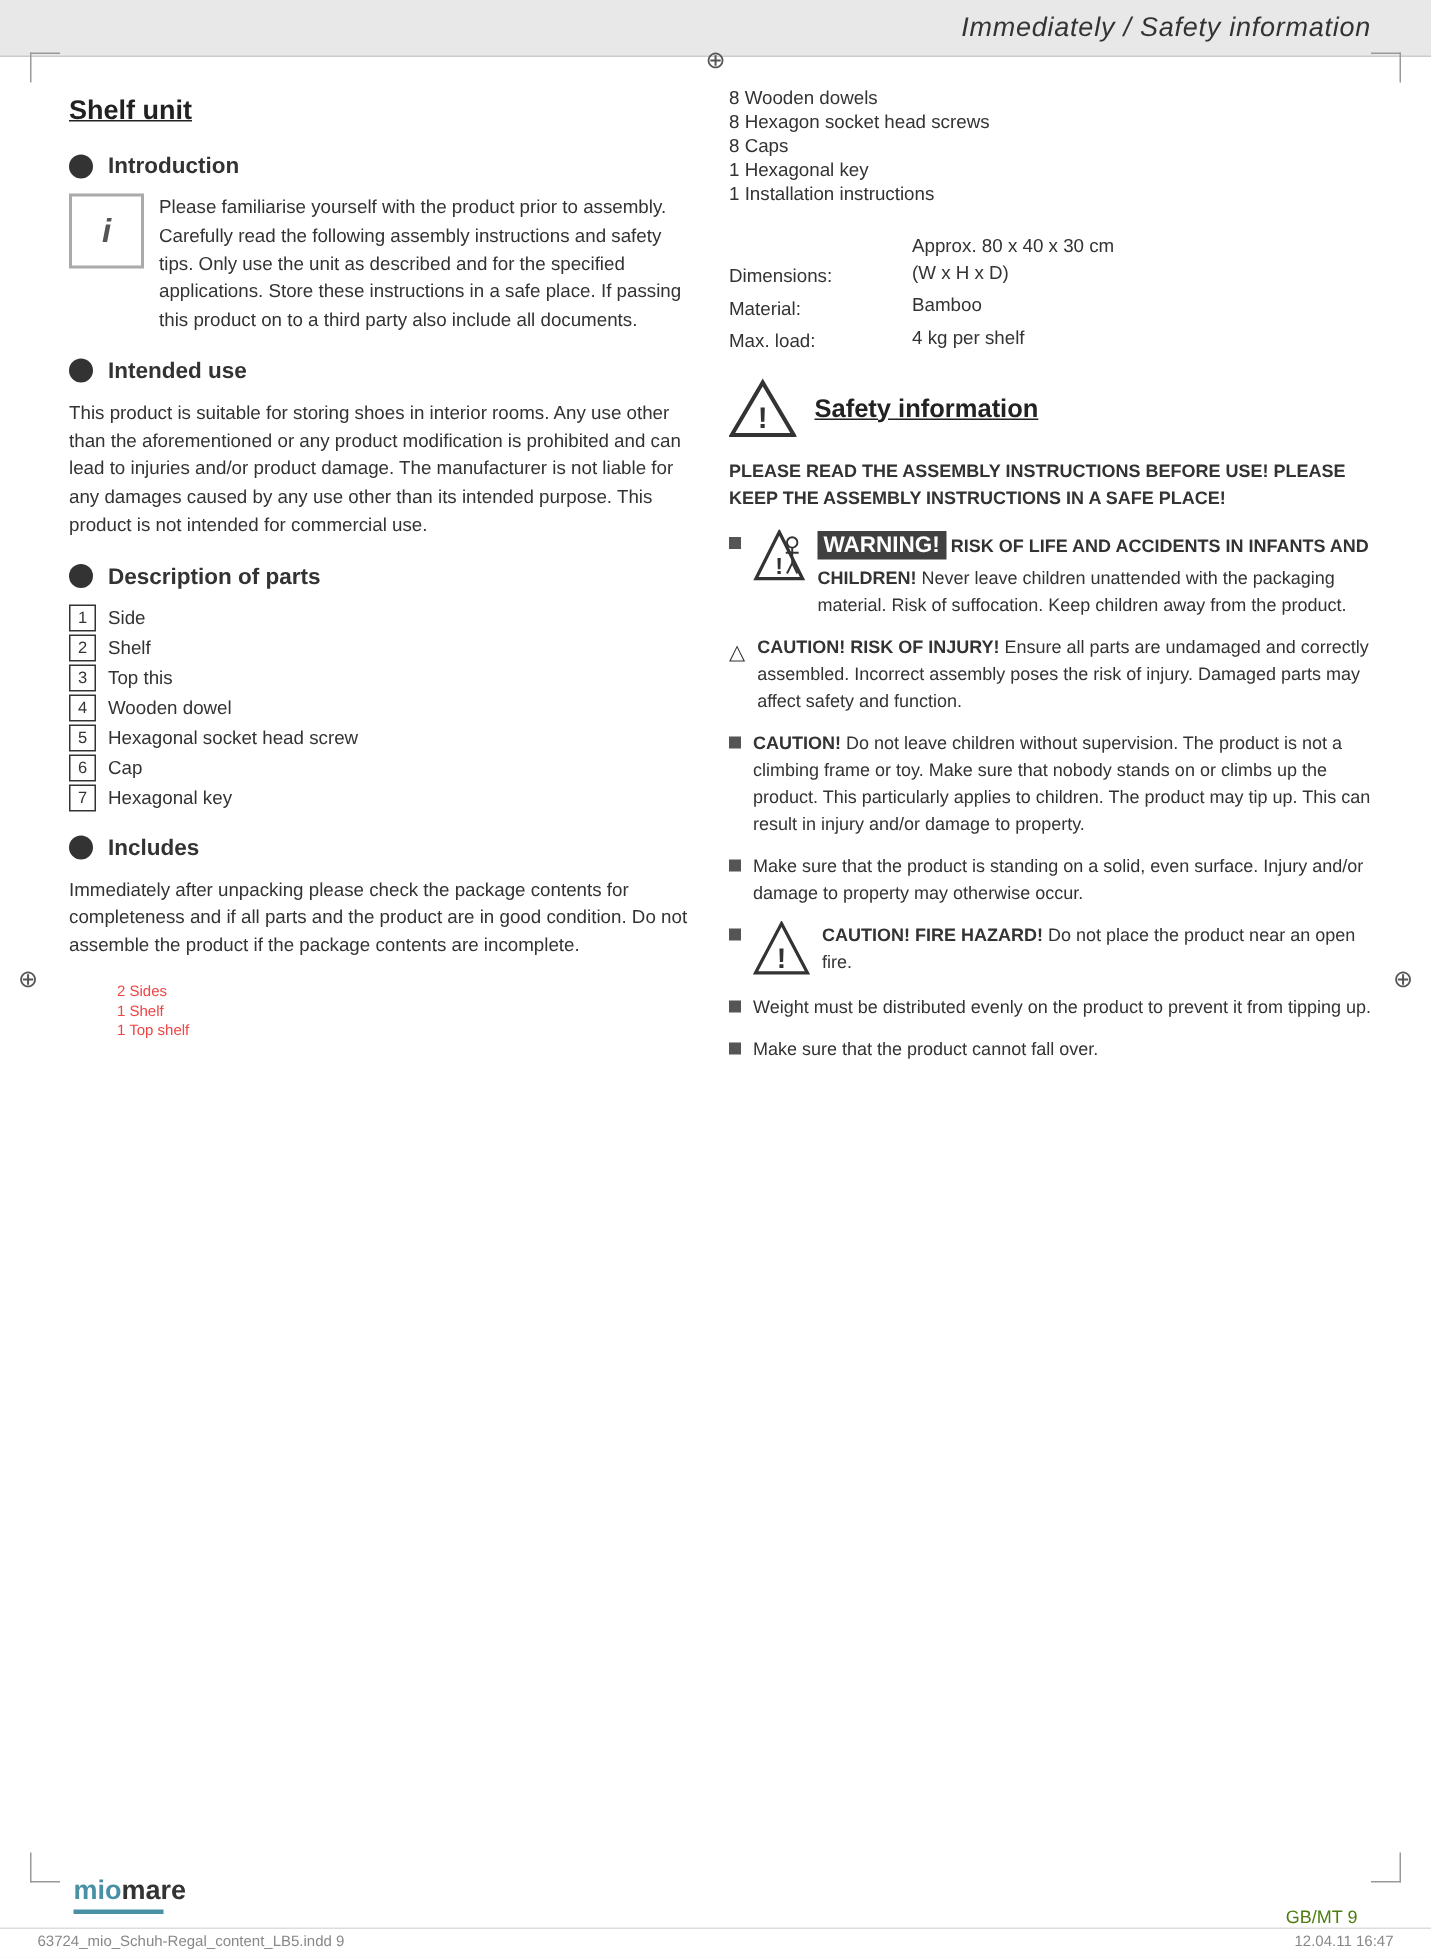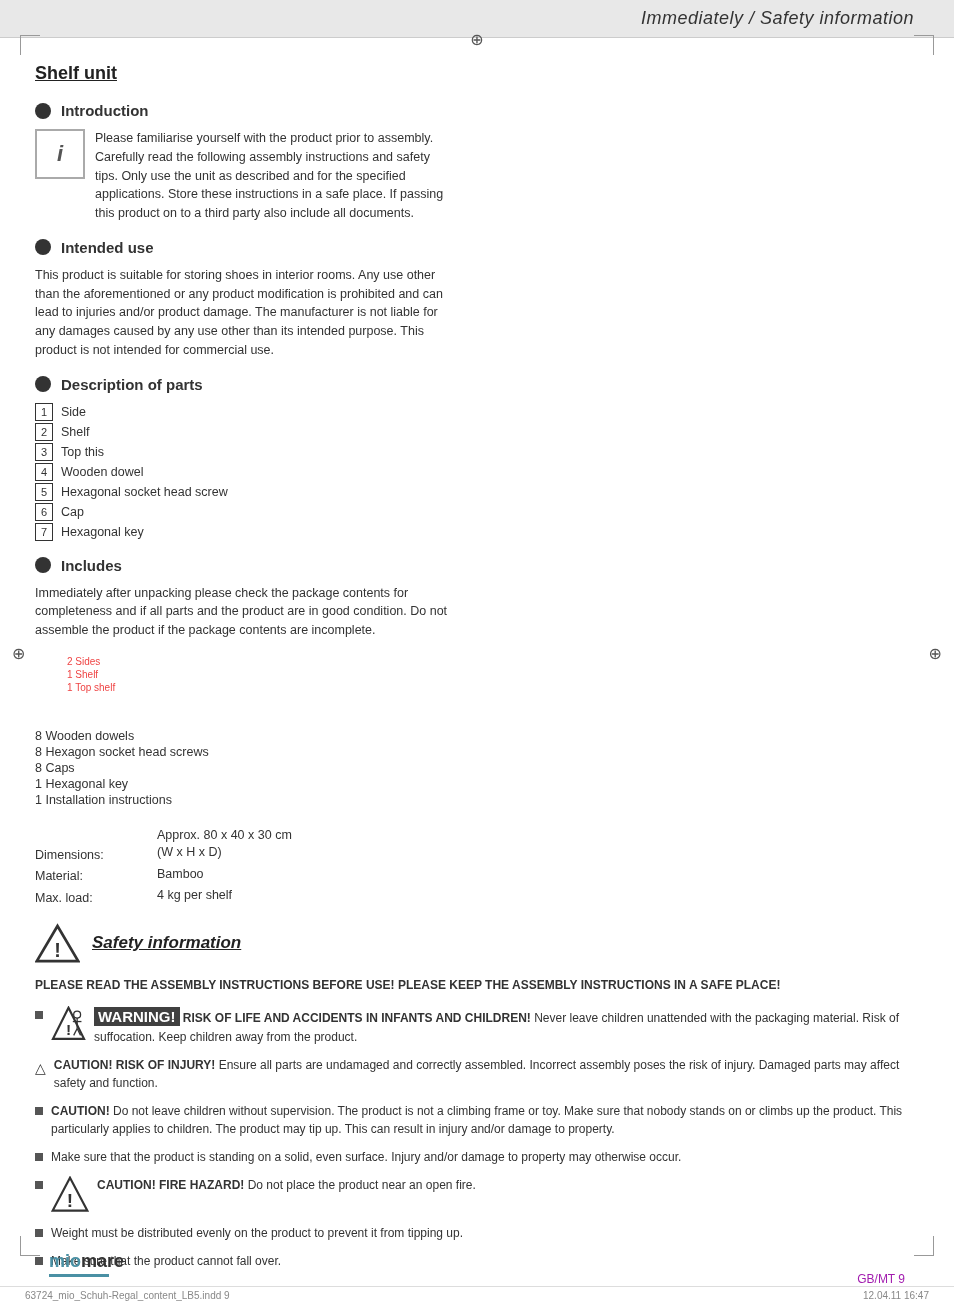--- a/index.html
+++ b/index.html
@@ -65,23 +65,22 @@
       top: 50%;
       right: 12px;
       transform: translateY(-50%);
       font-size: 16px;
       color: #555;
     }
 
     
     .content {
       display: flex;
-      padding: 20px 30px 20px 35px;
+      padding: 20px 30px 20px 46px;
       gap: 20px;
-      flex-direction: column;
     }
     .left-col {
       width: 420px;
       flex-shrink: 0;
     }
     .right-col {
       flex: 1;
     }
 
     
@@ -219,21 +218,20 @@
     .warning-triangle {
       width: 45px;
       height: 45px;
       flex-shrink: 0;
     }
     .safety-title {
       font-size: 17px;
       font-weight: bold;
       text-decoration: underline;
       color: #222;
-      font-style: italic;
     }
     .safety-intro {
       font-size: 12px;
       font-weight: bold;
       color: #333;
       line-height: 1.5;
       margin-bottom: 12px;
     }
 
     .safety-items {
@@ -289,21 +287,21 @@
       align-items: center;
     }
     .logo-underline {
       width: 60px;
       height: 3px;
       background: #4a90a4;
       margin-top: 2px;
     }
     .page-info {
       font-size: 12px;
-      color: #a21caf;
+      color: #4d7c0f;
       margin-top: 31px;
     }
 
     
     .print-footer {
       position: absolute;
       bottom: 5px;
       left: 0;
       right: 0;
       display: flex;

